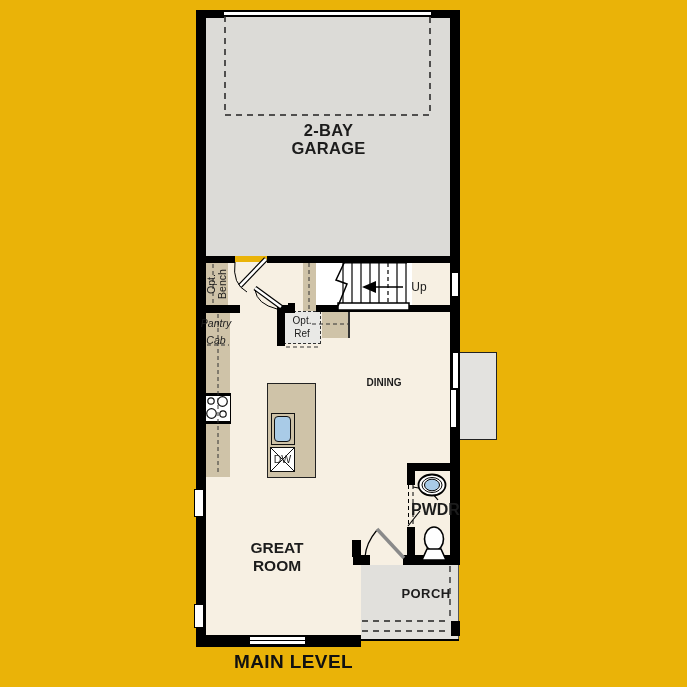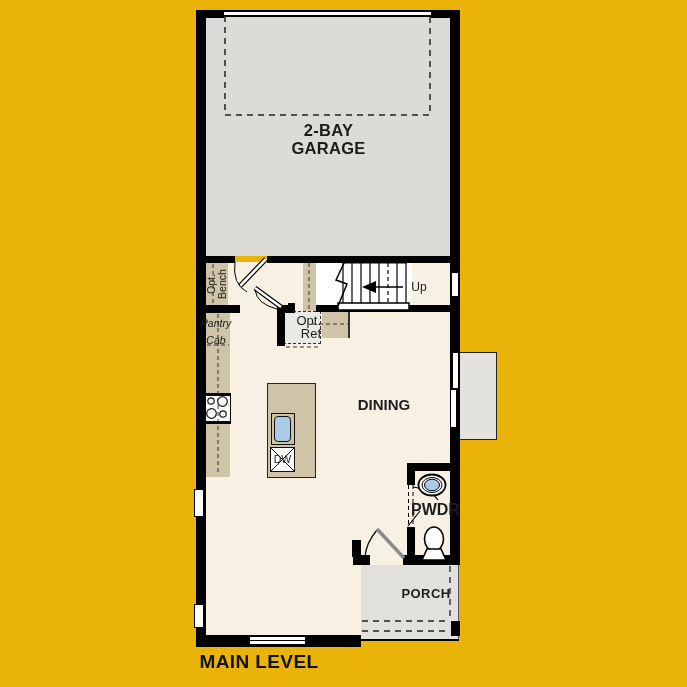--- a/index.html
+++ b/index.html
@@ -157,28 +157,30 @@
 GARAGE</div>
 
   <div class="lbl" style="left:404px;top:280px;width:30px;font-size:12px;">Up</div>
 
   <div class="lbl" style="left:195px;top:273px;width:44px;height:22px;font-size:10.5px;line-height:11px;transform:rotate(-90deg);">Opt.
 Bench</div>
 
   <div class="lbl" style="left:197px;top:315px;width:38px;font-size:10.5px;line-height:17px;font-style:italic;">Pantry
 Cab</div>
 
-  <div class="lbl" style="left:283px;top:314px;width:38px;font-size:13px;line-height:13px;text-align:right;">Opt.
+  <div class="lbl" style="left:283px;top:314px;width:38px;font-size:10px;line-height:13px;">Opt.
 Ref</div>
 
 
-  <div class="lbl bold" style="left:344px;top:396px;width:80px;font-size:15px;">DINING</div>
+  <div class="lbl bold" style="left:344px;top:377px;width:80px;font-size:10px;">DINING</div>
 
   <div class="lbl" style="left:270px;top:453px;width:25px;font-size:10.5px;">DW</div>
 
+  <div class="lbl bold" style="left:227px;top:539px;width:100px;font-size:15.5px;line-height:18px;">GREAT
+ROOM</div>
 
   <div class="lbl bold" style="left:411px;top:501px;width:44px;font-size:16px;">PWDR</div>
 
   <div class="lbl bold" style="left:375px;top:586px;width:60px;font-size:13px;letter-spacing:0.4px;margin-left:21px;">PORCH</div>
 
-  <div class="lbl bold" style="left:179px;top:651px;width:160px;text-align:center;font-size:19px;letter-spacing:0.4px;color:#111;">MAIN LEVEL</div>
+  <div class="lbl bold" style="left:193px;top:651px;width:160px;text-align:right;font-size:19px;letter-spacing:0.4px;color:#111;">MAIN LEVEL</div>
 
 </div>
 
 </body></html>

